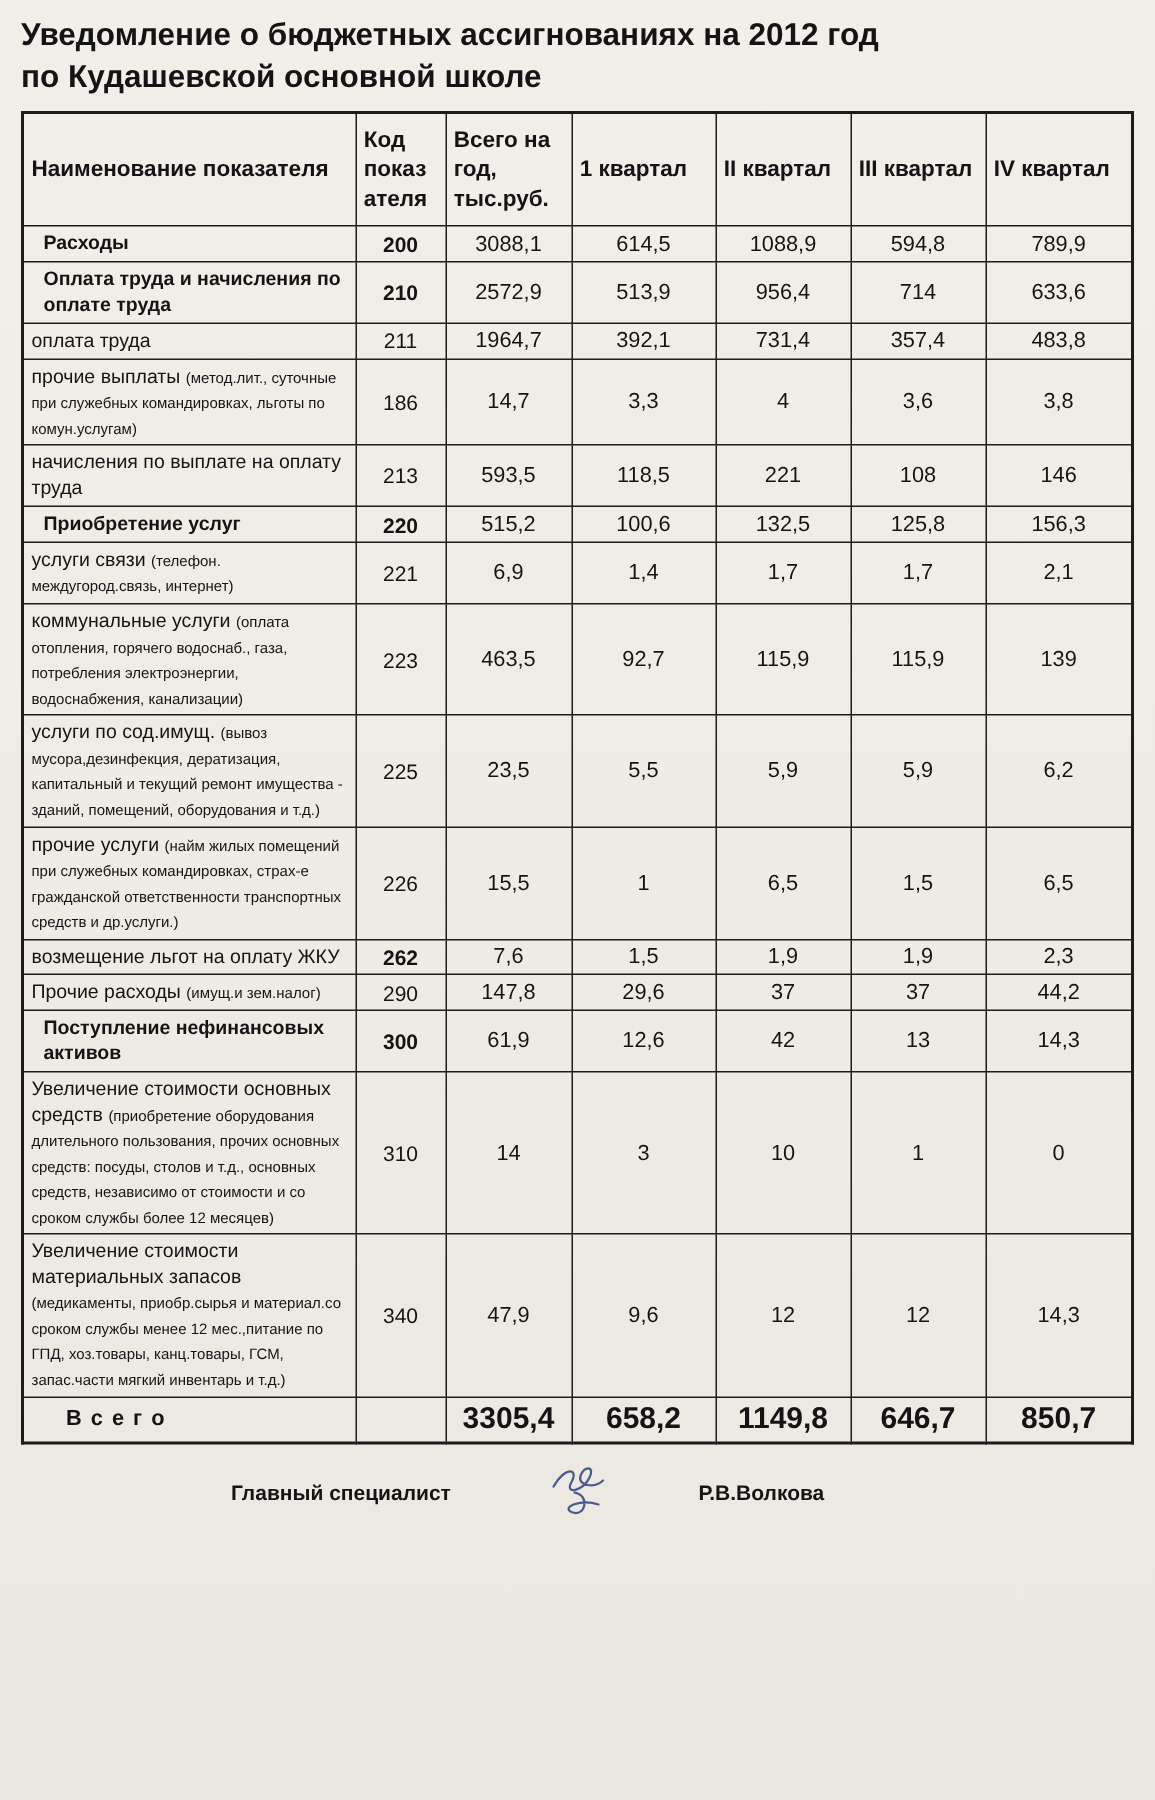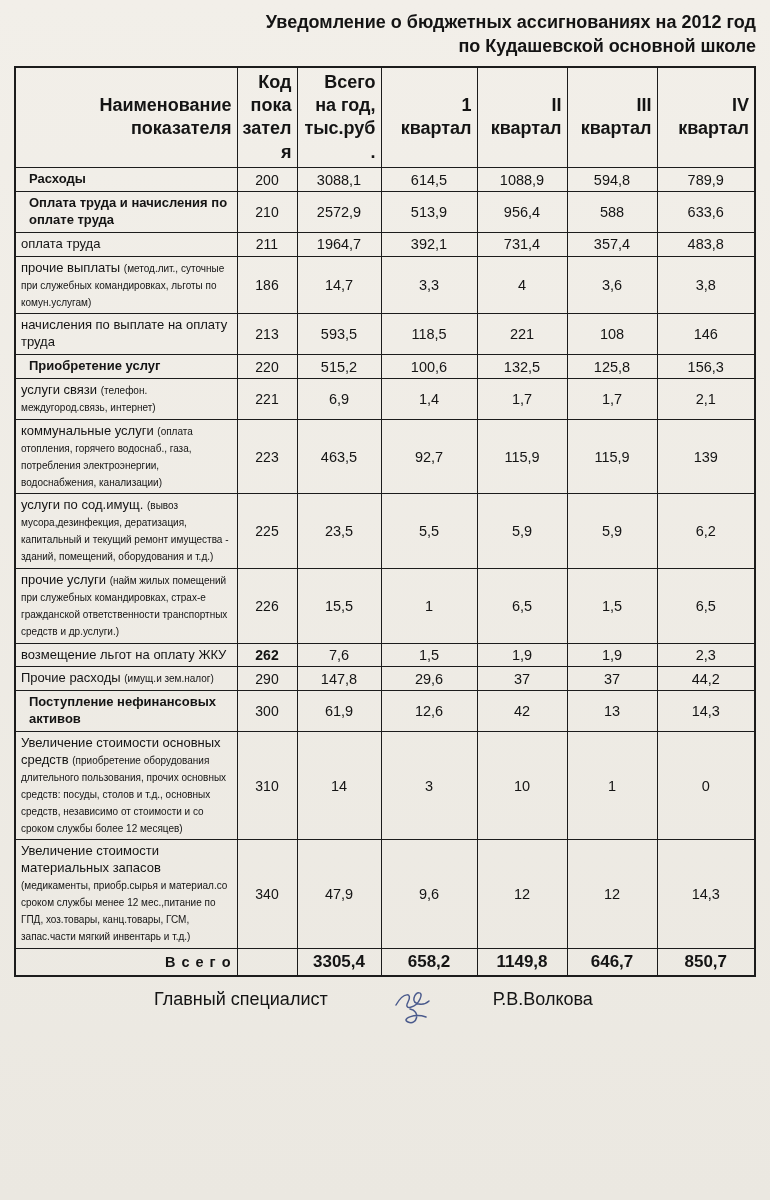--- a/index.html
+++ b/index.html
@@ -8,72 +8,73 @@
     width: 770px;
     height: 1200px;
     background: linear-gradient(#f2efe9, #ebe8e1);
     font-family: "Liberation Sans", sans-serif;
     color: #141414;
     overflow: hidden;
   }
   .page { padding: 6px 14px 0 14px; }
 
   .title {
-    text-align: right;
+    text-align: left;
     font-weight: bold;
-    font-size: 18px;
+    font-size: 21px;
     line-height: 1.35;
     margin: 4px 0 7px 0;
   }
 
   table.budget {
     border-collapse: collapse;
     table-layout: fixed;
     width: 740px;
     margin: 0 auto;
     border: 2px solid #1c1c1c;
     background: transparent;
   }
   th, td { border: 1px solid #1c1c1c; padding: 3px 5px; }
 
   thead th {
     height: 76px;
-    font-size: 18px;
+    font-size: 15px;
     font-weight: bold;
-    text-align: right;
+    text-align: left;
     vertical-align: middle;
     overflow-wrap: anywhere;
     line-height: 1.3;
   }
 
   td.c-name {
     font-size: 13px;
     text-align: left;
     vertical-align: middle;
     line-height: 1.3;
     overflow-wrap: break-word;
   }
   .bold-row td.c-name { font-weight: bold; padding-left: 13px; }
   .rd { font-size: 10px; }
 
   td.c-code { text-align: center; font-size: 14px; vertical-align: middle; }
   td.c-code.b { font-weight: bold; margin-left: 29px; }
-  .bold-row td.c-code { font-weight: normal; }
+  .bold-row td.c-code { font-weight: bold; }
 
   td.c-num { text-align: center; font-size: 14.5px; vertical-align: middle; }
 
   tfoot td { font-weight: bold; }
-  tfoot td.f-name { text-align: right; font-size: 14.5px; letter-spacing: 1px; padding-left: 28px; }
-  tfoot td.c-num { font-size: 17px; margin-top: 10px; }
+  tfoot td.f-name { text-align: left; font-size: 14.5px; letter-spacing: 1px; padding-left: 28px; }
+  tfoot td.c-num { font-size: 20px; margin-top: 10px; }
 
   .sign-row {
     display: flex;
-    align-items: flex-start;
+    align-items: center;
     margin-top: 12px;
-    font-size: 18px;
+    font-size: 14px;
+    font-weight: bold;
   }
   .sign-role { margin-left: 140px; }
   .sig-wrap { margin-left: 60px; line-height: 0; }
   .sign-name { margin-left: 53px; }
 </style>
 </head>
 <body>
 
 <div class="page">
 
@@ -112,21 +113,21 @@
           <td class="c-num">1088,9</td>
           <td class="c-num">594,8</td>
           <td class="c-num">789,9</td>
         </tr>
         <tr class="bold-row">
           <td class="c-name"><span class="rn">Оплата труда и начисления по оплате труда</span></td>
           <td class="c-code">210</td>
           <td class="c-num">2572,9</td>
           <td class="c-num">513,9</td>
           <td class="c-num">956,4</td>
-          <td class="c-num">588</td>
+          <td class="c-num">714</td>
           <td class="c-num">633,6</td>
         </tr>
         <tr>
           <td class="c-name"><span class="rn">оплата труда</span></td>
           <td class="c-code">211</td>
           <td class="c-num">1964,7</td>
           <td class="c-num">392,1</td>
           <td class="c-num">731,4</td>
           <td class="c-num">357,4</td>
           <td class="c-num">483,8</td>

